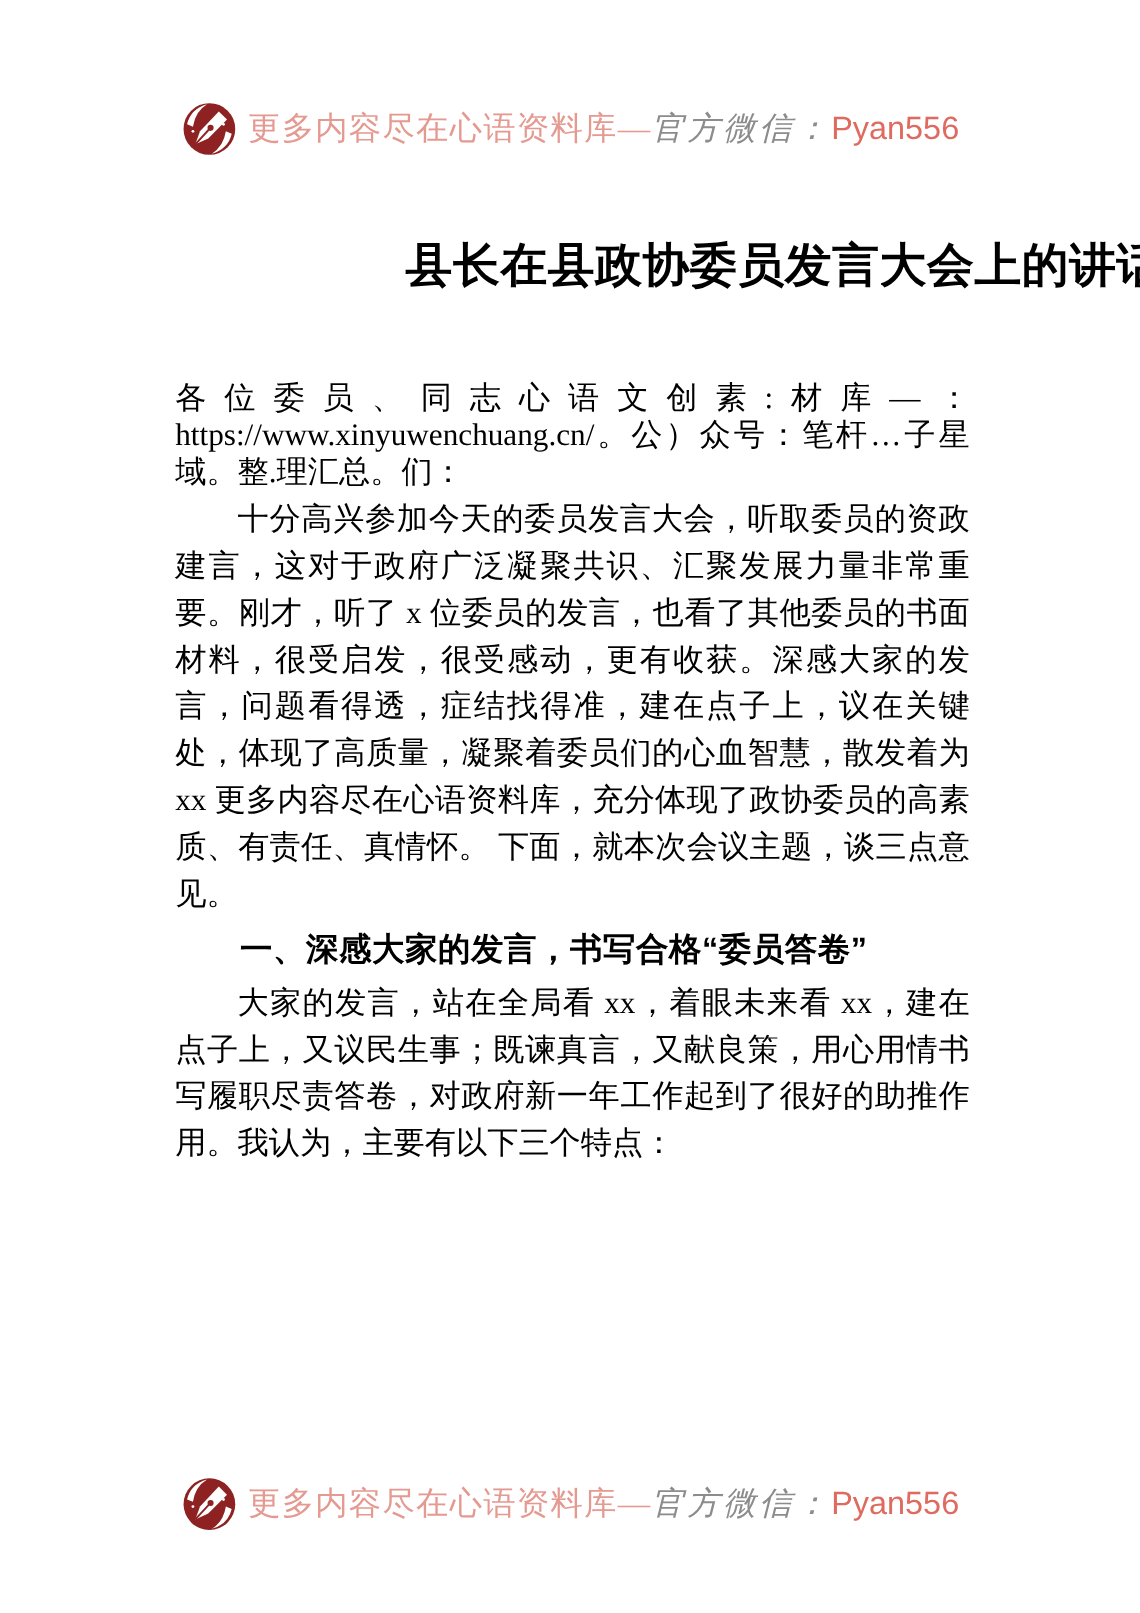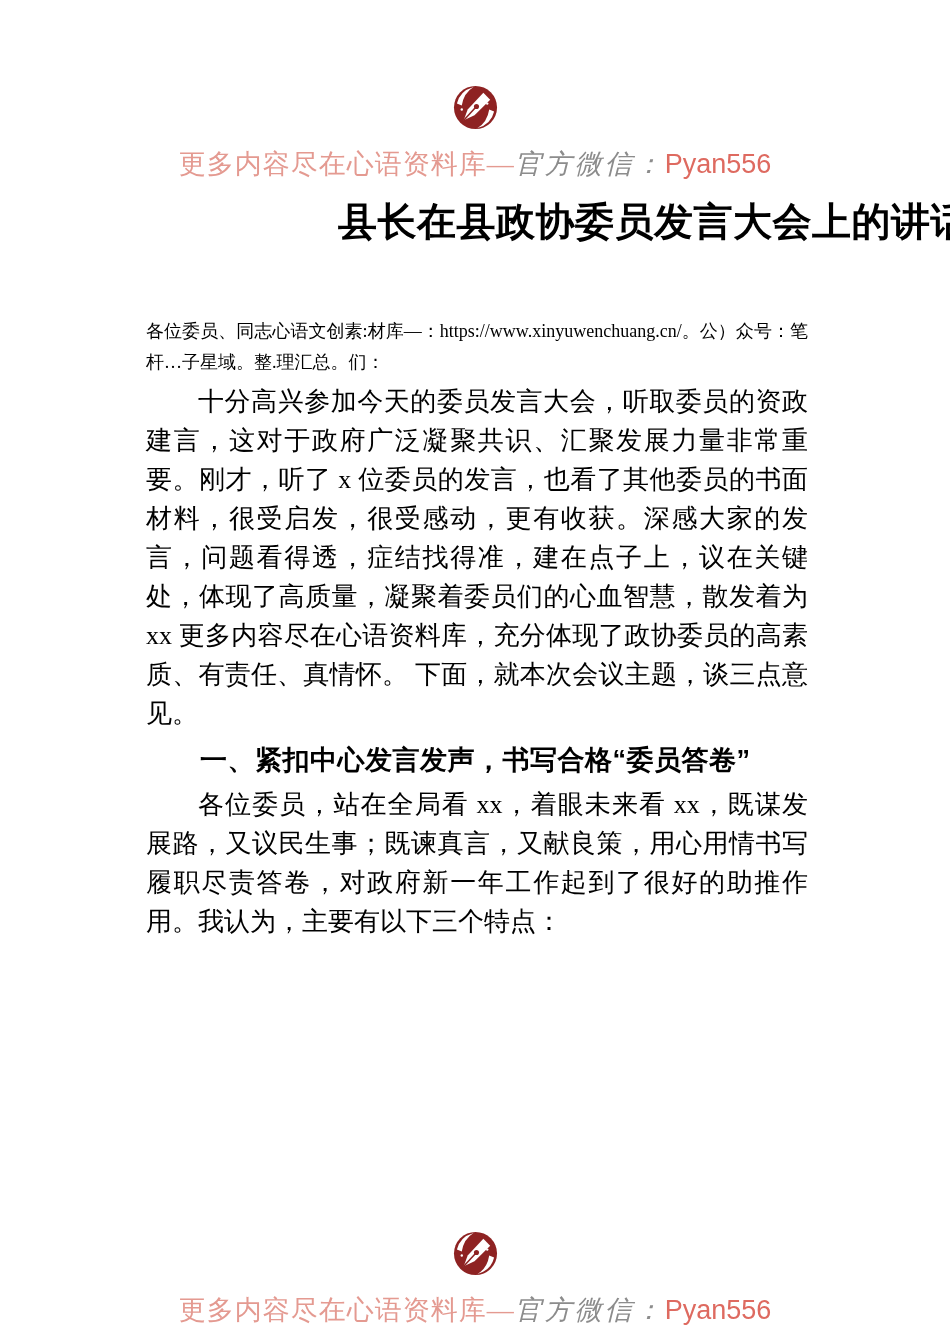--- a/index.html
+++ b/index.html
@@ -17,21 +17,20 @@
     color: #000000;
   }
   .banner {
     position: absolute;
     left: 0;
     width: 100%;
     display: flex;
     justify-content: center;
     align-items: center;
     gap: 9px;
-    flex-direction: column;
   }
   .banner-top { top: 84px; }
   .banner-bottom { top: 1230px; }
   .logo {
     width: 47px;
     height: 47px;
     display: block;
     flex: 0 0 auto;
   }
   .banner-text {
@@ -69,21 +68,21 @@
     padding-left: 20px;
   }
   .content {
     position: absolute;
     left: 146px;
     top: 316px;
     width: 662px;
   }
   .salutation {
     margin: 0;
-    font-size: 18px;
+    font-size: 26px;
     line-height: 31px;
     text-align: justify;
     text-indent: 0;
   }
   .body-para {
     margin: 4px 0 0 0;
     font-size: 26px;
     line-height: 39px;
     text-align: justify;
     text-indent: 2em;
@@ -117,22 +116,22 @@
       </svg>
     </span>
     <span class="banner-text"><span class="brand">更多内容尽在心语资料库—</span><span class="wx-label">官方微信：</span><span class="wx-id">Pyan556</span></span>
   </div>
 
   <h1 class="doc-title">县长在县政协委员发言大会上的讲话</h1>
 
   <div class="content">
     <p class="salutation">各位委员、同志心语文创素:材库—：https://www.xinyuwenchuang.cn/。公）众号：笔杆…子星域。整.理汇总。们：</p>
     <p class="body-para">十分高兴参加今天的委员发言大会，听取委员的资政建言，这对于政府广泛凝聚共识、汇聚发展力量非常重要。刚才，听了 x 位委员的发言，也看了其他委员的书面材料，很受启发，很受感动，更有收获。深感大家的发言，问题看得透，症结找得准，建在点子上，议在关键处，体现了高质量，凝聚着委员们的心血智慧，散发着为 xx 更多内容尽在心语资料库，充分体现了政协委员的高素质、有责任、真情怀。 下面，就本次会议主题，谈三点意见。</p>
-    <h2 class="section-heading">一、紧扣中心发言发声，书写合格“委员答卷”</h2>
-    <p class="body-para">各位委员，站在全局看 xx，着眼未来看 xx，既谋发展路，又议民生事；既谏真言，又献良策，用心用情书写履职尽责答卷，对政府新一年工作起到了很好的助推作用。我认为，主要有以下三个特点：</p>
+    <h2 class="section-heading">一、深感大家的发言，书写合格“委员答卷”</h2>
+    <p class="body-para">大家的发言，站在全局看 xx，着眼未来看 xx，建在点子上，又议民生事；既谏真言，又献良策，用心用情书写履职尽责答卷，对政府新一年工作起到了很好的助推作用。我认为，主要有以下三个特点：</p>
   </div>
 
   <div class="banner banner-bottom">
     <span class="logo">
       <svg viewBox="0 0 48 48" width="47" height="47">
         <circle cx="24" cy="24" r="22" fill="#8e2222"></circle>
         <path d="M5 20 Q8 7 22 3 Q12 9 10 22 Z" fill="#ffffff"></path>
         <path d="M43 28 Q40 41 26 45 Q36 39 38 26 Z" fill="#ffffff"></path>
         <path d="M32 9 L39 16 L23 32 L12 37 L16 26 Z" fill="#ffffff"></path>
         <circle cx="25" cy="23" r="2.6" fill="#8e2222"></circle>

